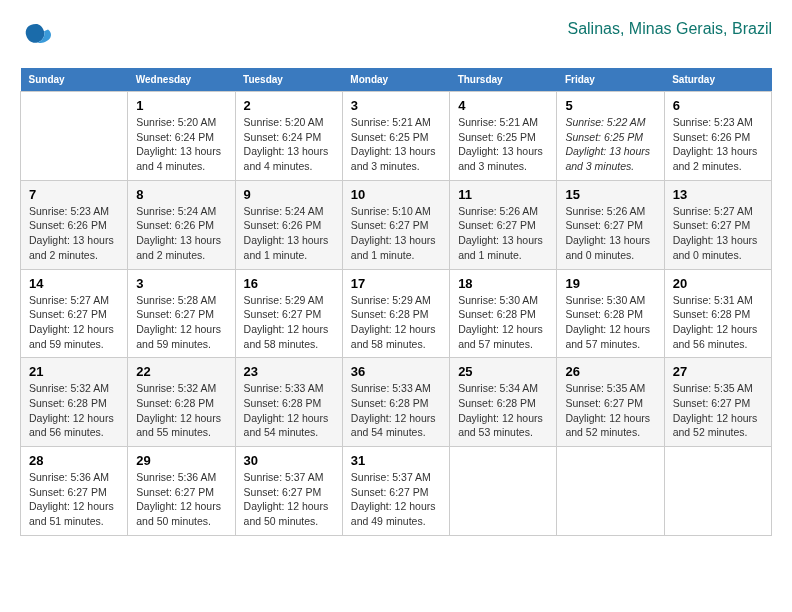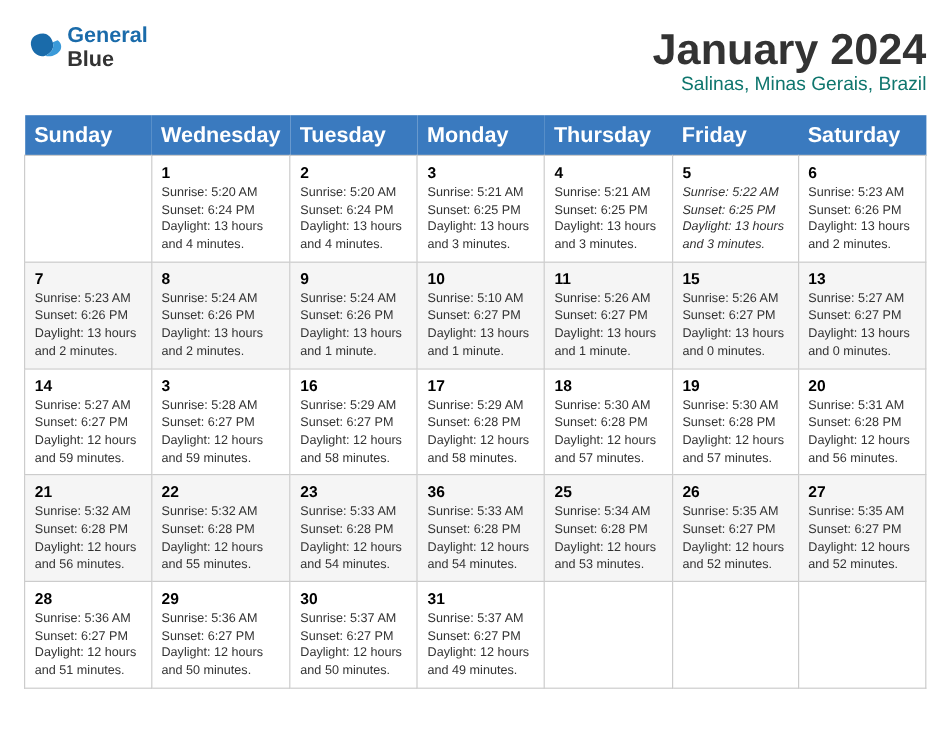--- a/index.html
+++ b/index.html
@@ -49,21 +49,21 @@
     table {
       width: 100%;
       border-collapse: collapse;
       font-size: 11px;
     }
     thead tr th {
       background-color: #3a7abf;
       color: white;
       text-align: left;
       padding: 6px 8px;
-      font-size: 18px;
+      font-size: 10px;
       font-weight: bold;
     }
     tbody tr td {
       border: 1px solid #ccc;
       padding: 6px 8px;
       vertical-align: top;
       width: calc(100% / 7);
       min-height: 80px;
     }
     tbody tr:nth-child(even) td {
@@ -89,27 +89,22 @@
   </style>
 </head>
 <body>
 
 <div class="header">
   <div class="logo">
     <svg class="logo-icon" viewBox="0 0 40 40">
       <path d="M20 5 C10 5, 5 12, 8 20 C10 26, 16 30, 22 28 C28 26, 32 20, 30 14 C28 8, 24 5, 20 5Z" fill="#1a6baa"></path>
       <path d="M22 28 C28 30, 35 27, 38 22 C40 18, 38 14, 35 12 L30 14 C32 20, 28 26, 22 28Z" fill="#3a9ad9"></path>
     </svg>
-    <div class="logo-text">
-      <div><span>General</span></div>
-      <div>Blue</div>
-    </div>
   </div>
   <div class="title-block">
-    <div class="month-title">January 2024</div>
     <div class="location">Salinas, Minas Gerais, Brazil</div>
   </div>
 </div>
 
 <table>
   <thead>
     <tr>
     <th>Sunday</th>
         <th>Wednesday</th>
         <th>Tuesday</th>

